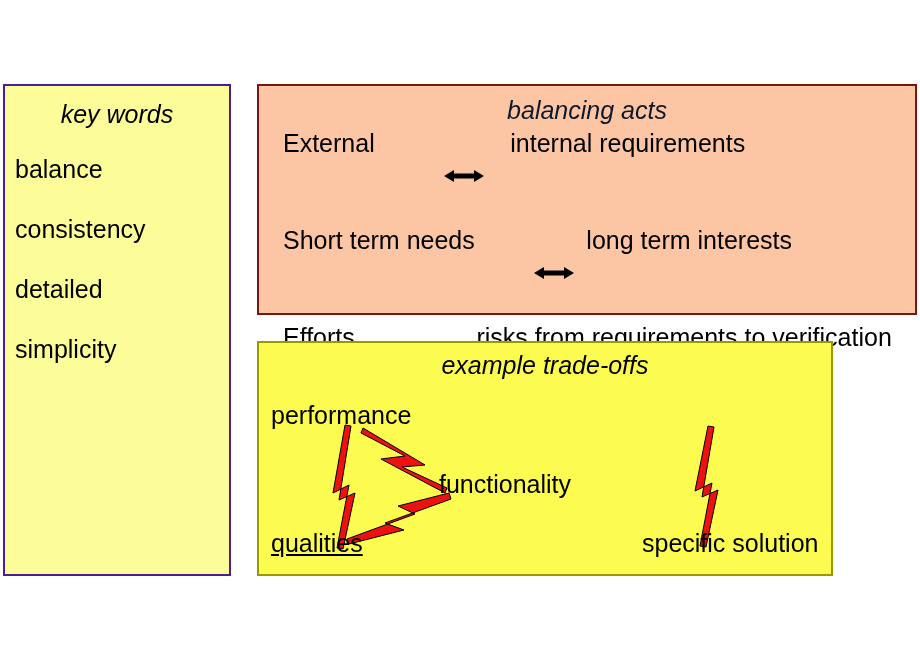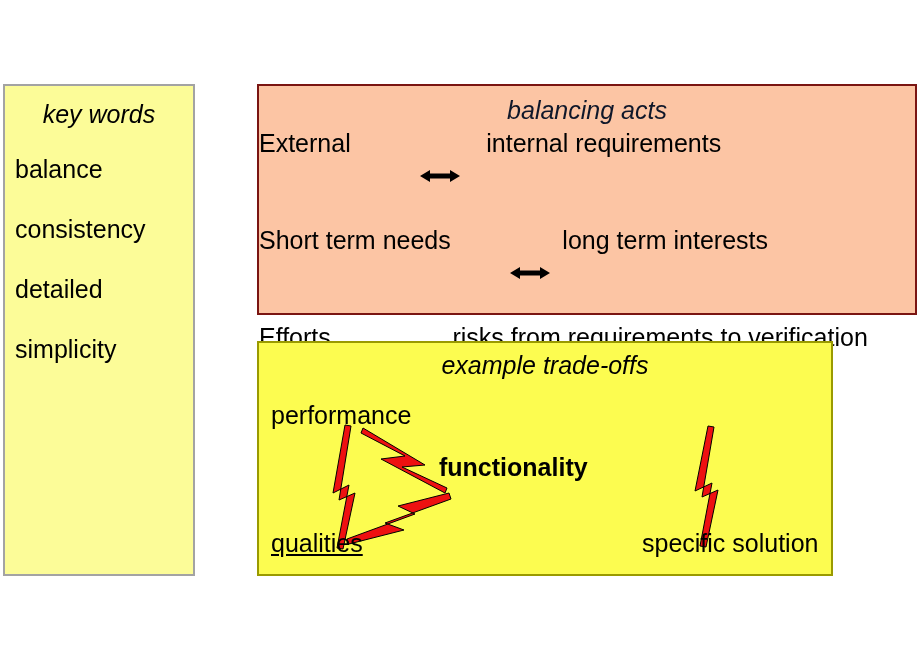--- a/index.html
+++ b/index.html
@@ -17,24 +17,24 @@
 
   .panel {
     position: absolute;
     box-sizing: border-box;
   }
 
   
   #keywords-panel {
     left: 3px;
     top: 84px;
-    width: 192px;
+    width: 228px;
     height: 492px;
     background: #fcfc98;
-    border: 2px solid #a3a3a3;
+    border: 2px solid #4c1d95;
   }
   #keywords-title {
     text-align: center;
     font-style: italic;
     font-size: 25px;
     color: #000;
     margin-top: 14px;
   }
   #keywords-list {
     margin: 26px 0 0 10px;
@@ -60,21 +60,21 @@
     border: 2px solid #7a1512;
   }
   #balancing-title {
     text-align: center;
     font-style: italic;
     font-size: 25px;
     color: #0f172a;
     margin-top: 10px;
   }
   #balancing-list {
-    margin: 2px 0 0 0;
+    margin: 2px 0 0 24px;
   }
   .balance-row {
     display: flex;
     align-items: baseline;
     font-size: 25px;
     color: #000;
     line-height: 1.29;
     white-space: pre;
   }
   .arrow-svg {
@@ -105,21 +105,21 @@
     width: 656px;
     height: 231px;
   }
   .node-label {
     position: absolute;
     font-size: 25px;
     color: #000;
     white-space: nowrap;
   }
   #node-performance { left: 12px;  top: 58px; text-align: right; }
-  #node-functionality { left: 180px; top: 110px; font-weight: bold; }
+  #node-functionality { left: 180px; top: 127px; }
   #node-qualities   { left: 12px;  top: 186px; text-decoration: underline; }
   #node-synergy     { left: 438px; top: 58px; }
   #node-specific    { left: 383px; top: 186px; }
 
   .bolt { fill: #ee1111; stroke: #000000; stroke-width: 1; }
 </style>
 </head>
 <body>
 
 <div class="panel" id="keywords-panel">

